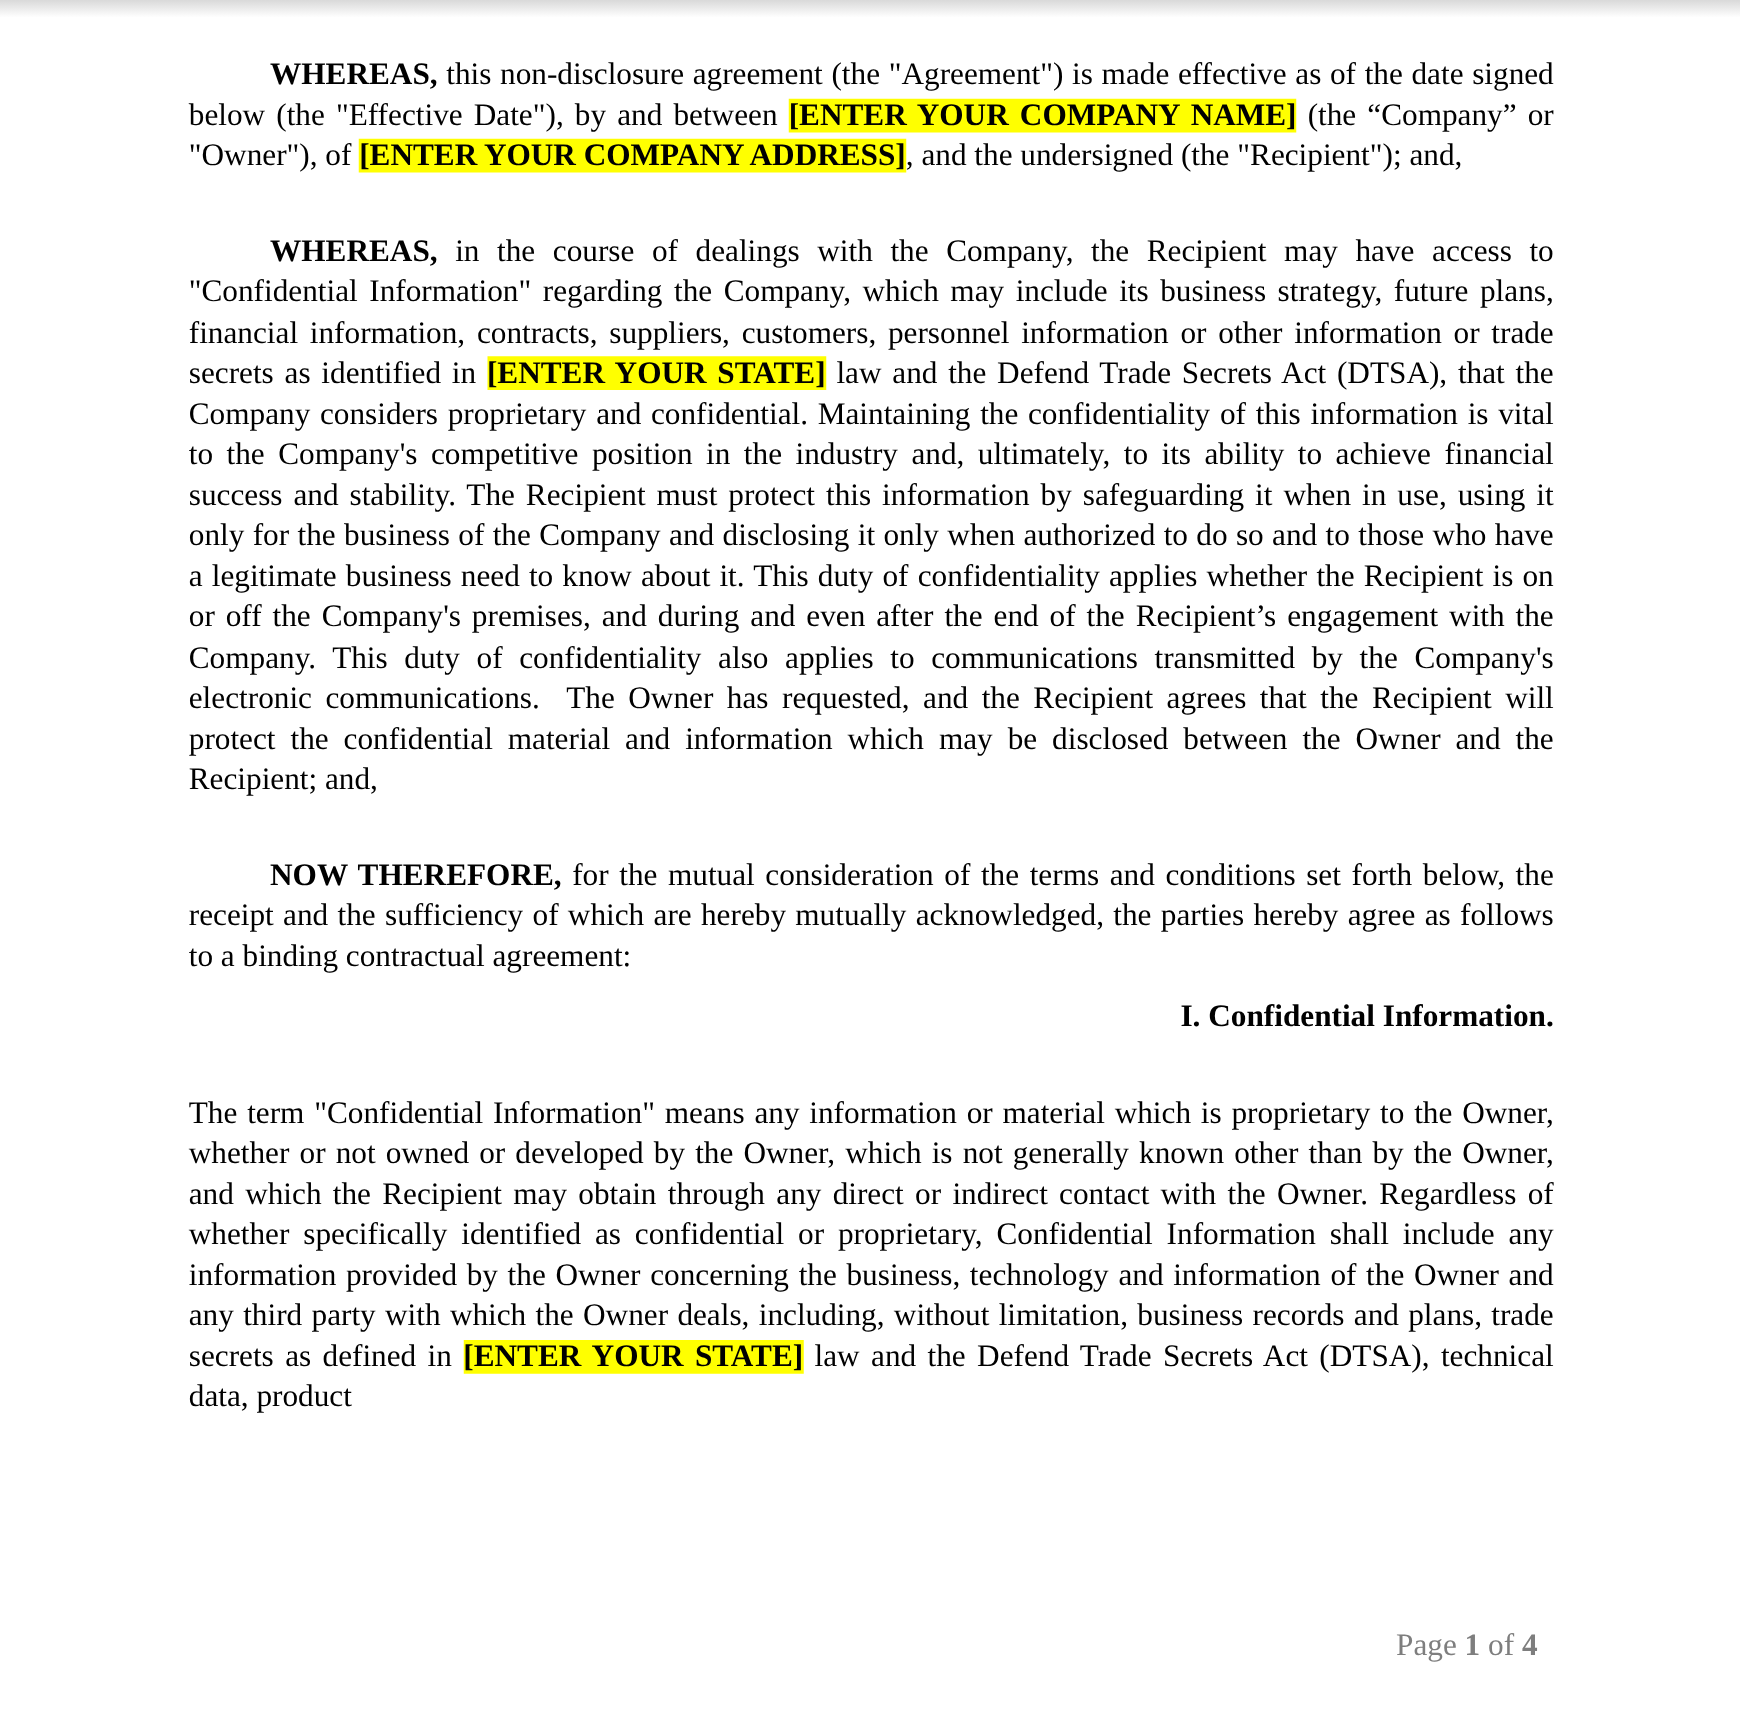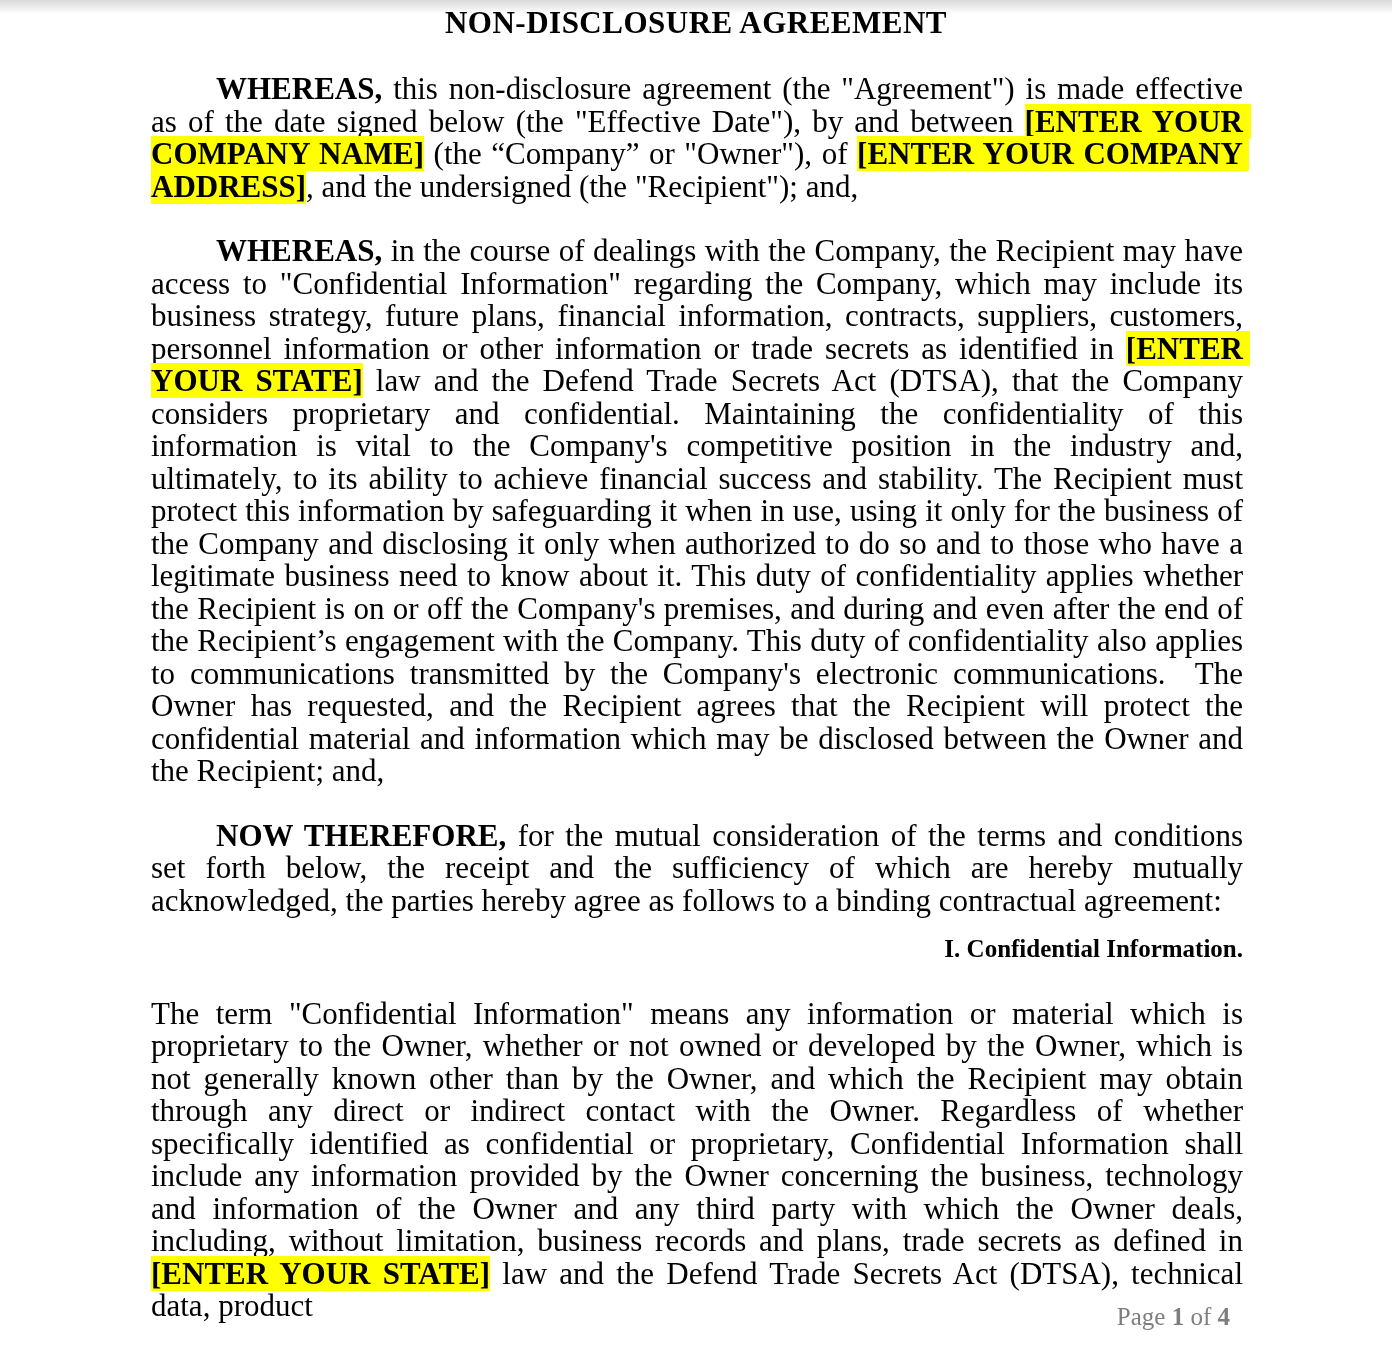--- a/index.html
+++ b/index.html
@@ -35,22 +35,22 @@
     font-size: 31px;
     line-height: 36px;
     font-weight: bold;
     text-align: center;
     letter-spacing: 0.5px;
   }
   .content {
     margin: 0 149px 0 151px;
   }
   .para {
-    margin: 32px 0 0 0;
-    font-size: 31px;
+    margin: 44px 0 0 0;
+    font-size: 25px;
     line-height: 32.5px;
     text-align: justify;
     white-space: pre-wrap;
   }
   .para.indent {
     text-indent: 65px;
   }
   .heading {
     margin: 16px 0 0 0;
     font-size: 25px;
@@ -73,21 +73,20 @@
     white-space: pre;
   }
   .footer .b { font-weight: bold; }
 </style>
 </head>
 <body>
 
 <div class="page">
   <div class="top-shade"></div>
 
-  <h1 class="doc-title">NON-DISCLOSURE AGREEMENT</h1>
 
   <div class="content">
       <p class="para indent"><span class="b">WHEREAS,</span><span> this non-disclosure agreement (the "Agreement") is made effective as of the date signed below (the "Effective Date"), by and between </span><span class="b hl">[ENTER YOUR COMPANY NAME]</span><span> (the “Company” or "Owner"), of </span><span class="b hl">[ENTER YOUR COMPANY ADDRESS]</span><span>, and the undersigned (the "Recipient"); and,</span></p>
       <p class="para indent"><span class="b">WHEREAS,</span><span> in the course of dealings with the Company, the Recipient may have access to "Confidential Information" regarding the Company, which may include its business strategy, future plans, financial information, contracts, suppliers, customers, personnel information or other information or trade secrets as identified in </span><span class="b hl">[ENTER YOUR STATE]</span><span> law and the Defend Trade Secrets Act (DTSA), that the Company considers proprietary and confidential. Maintaining the confidentiality of this information is vital to the Company's competitive position in the industry and, ultimately, to its ability to achieve financial success and stability. The Recipient must protect this information by safeguarding it when in use, using it only for the business of the Company and disclosing it only when authorized to do so and to those who have a legitimate business need to know about it. This duty of confidentiality applies whether the Recipient is on or off the Company's premises, and during and even after the end of the Recipient’s engagement with the Company. This duty of confidentiality also applies to communications transmitted by the Company's electronic communications.  The Owner has requested, and the Recipient agrees that the Recipient will protect the confidential material and information which may be disclosed between the Owner and the Recipient; and,</span></p>
       <p class="para indent"><span class="b">NOW THEREFORE,</span><span> for the mutual consideration of the terms and conditions set forth below, the receipt and the sufficiency of which are hereby mutually acknowledged, the parties hereby agree as follows to a binding contractual agreement:</span></p>
       <h2 class="heading"><span class="b">I. Confidential Information.</span></h2>
       <p class="para"><span>The term "Confidential Information" means any information or material which is proprietary to the Owner, whether or not owned or developed by the Owner, which is not generally known other than by the Owner, and which the Recipient may obtain through any direct or indirect contact with the Owner. Regardless of whether specifically identified as confidential or proprietary, Confidential Information shall include any information provided by the Owner concerning the business, technology and information of the Owner and any third party with which the Owner deals, including, without limitation, business records and plans, trade secrets as defined in </span><span class="b hl">[ENTER YOUR STATE]</span><span> law and the Defend Trade Secrets Act (DTSA), technical data, product</span></p>
     </div>
 
   <div class="footer">

